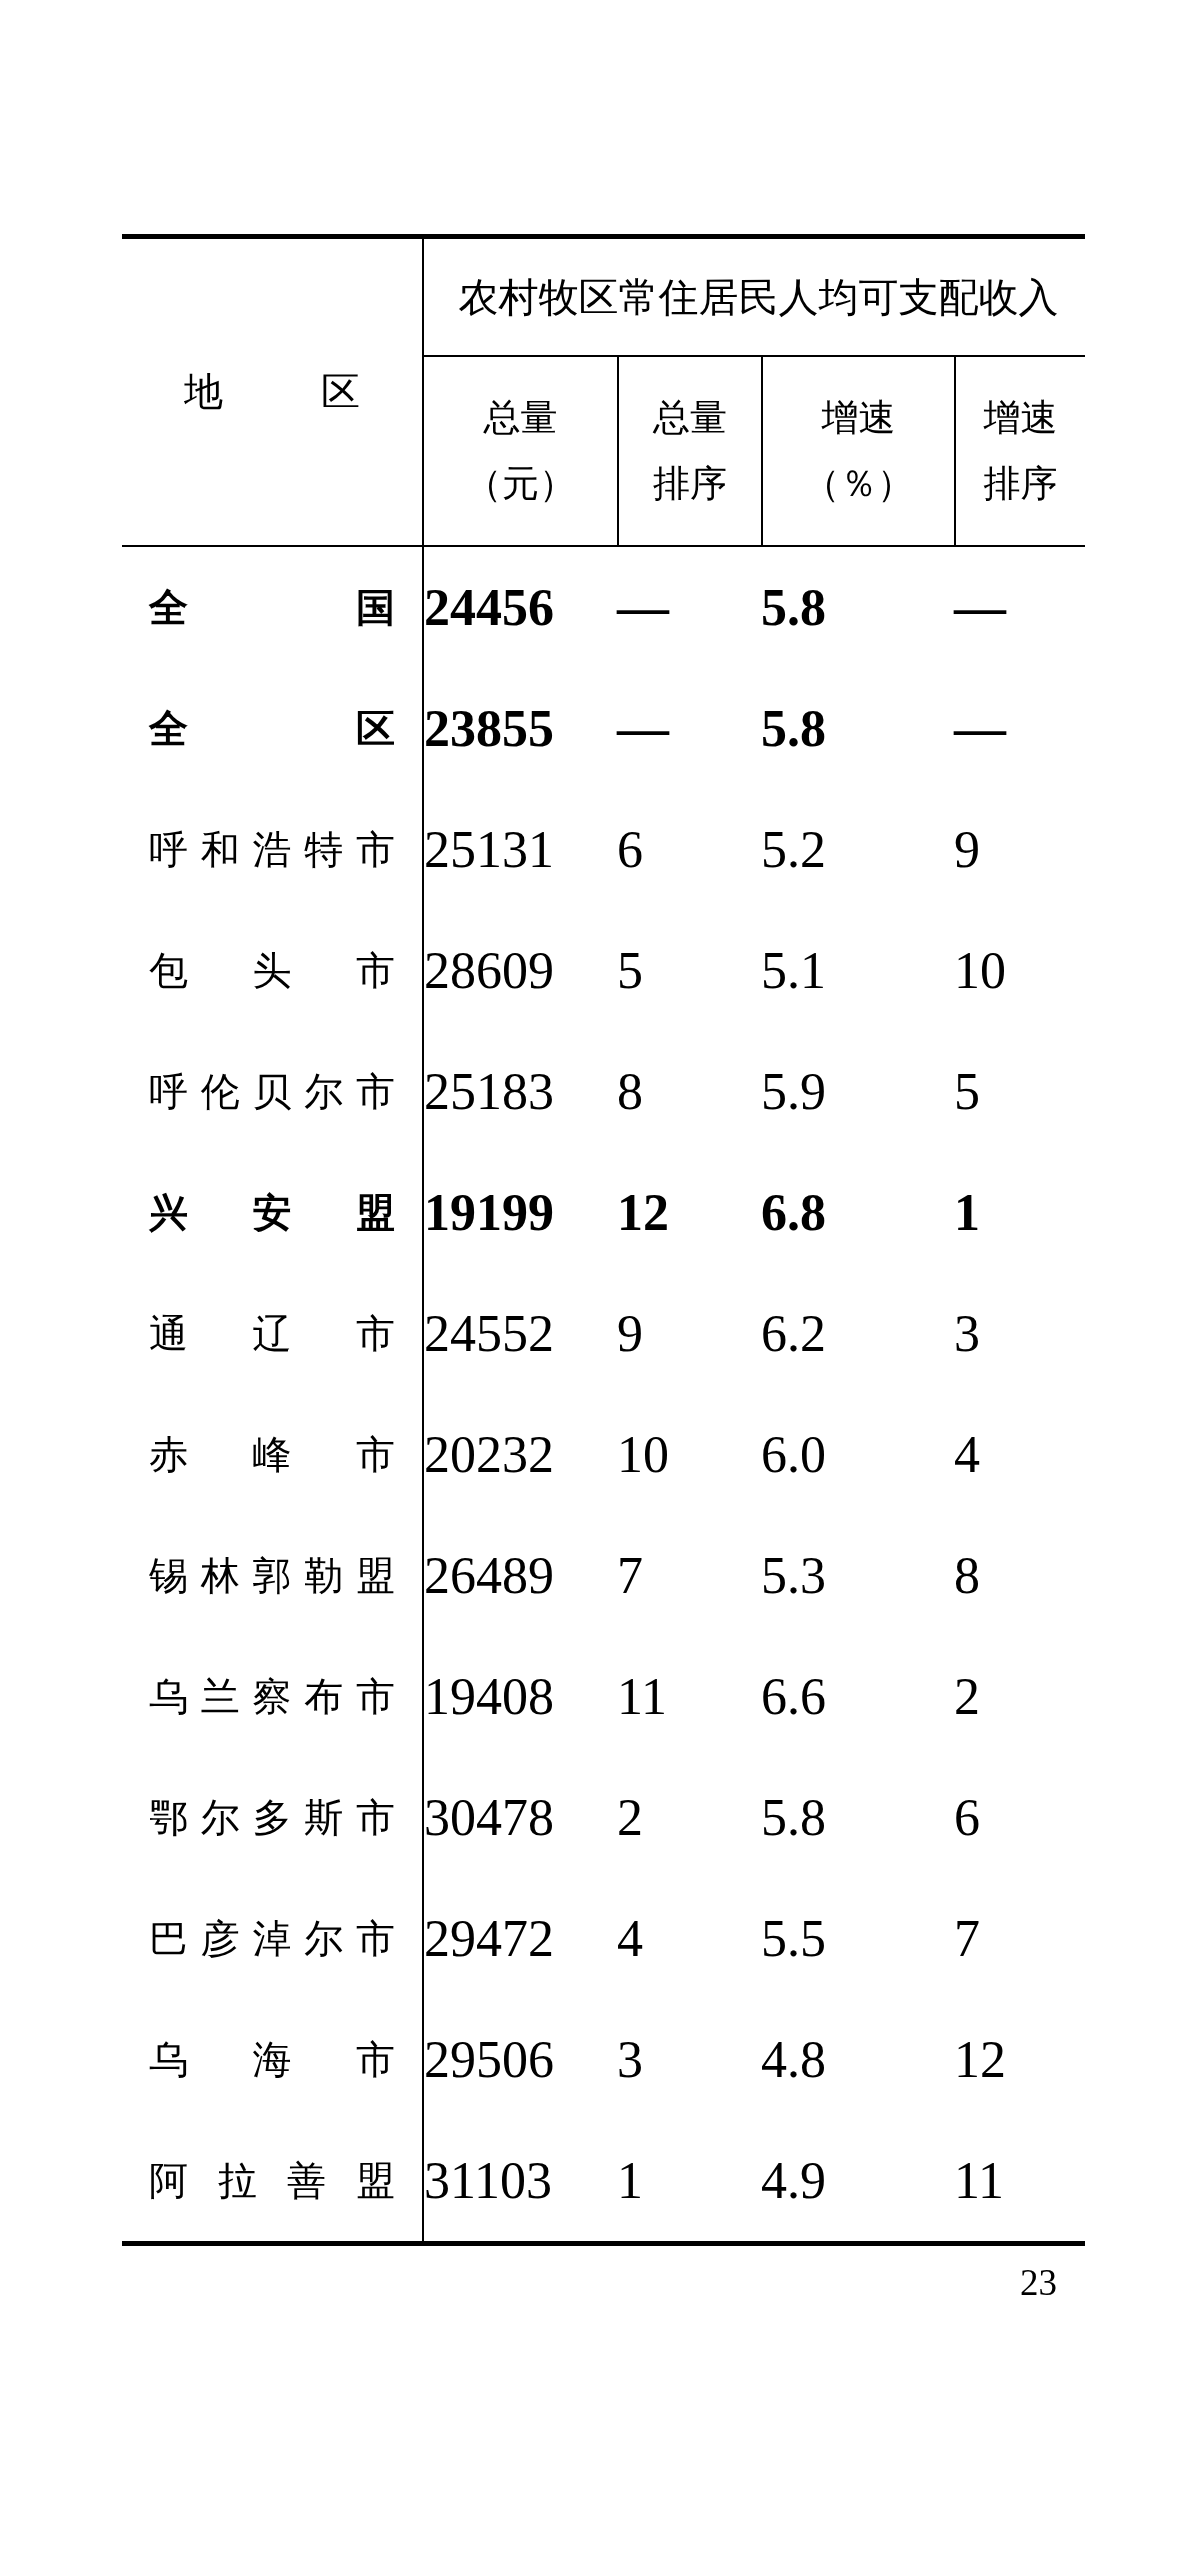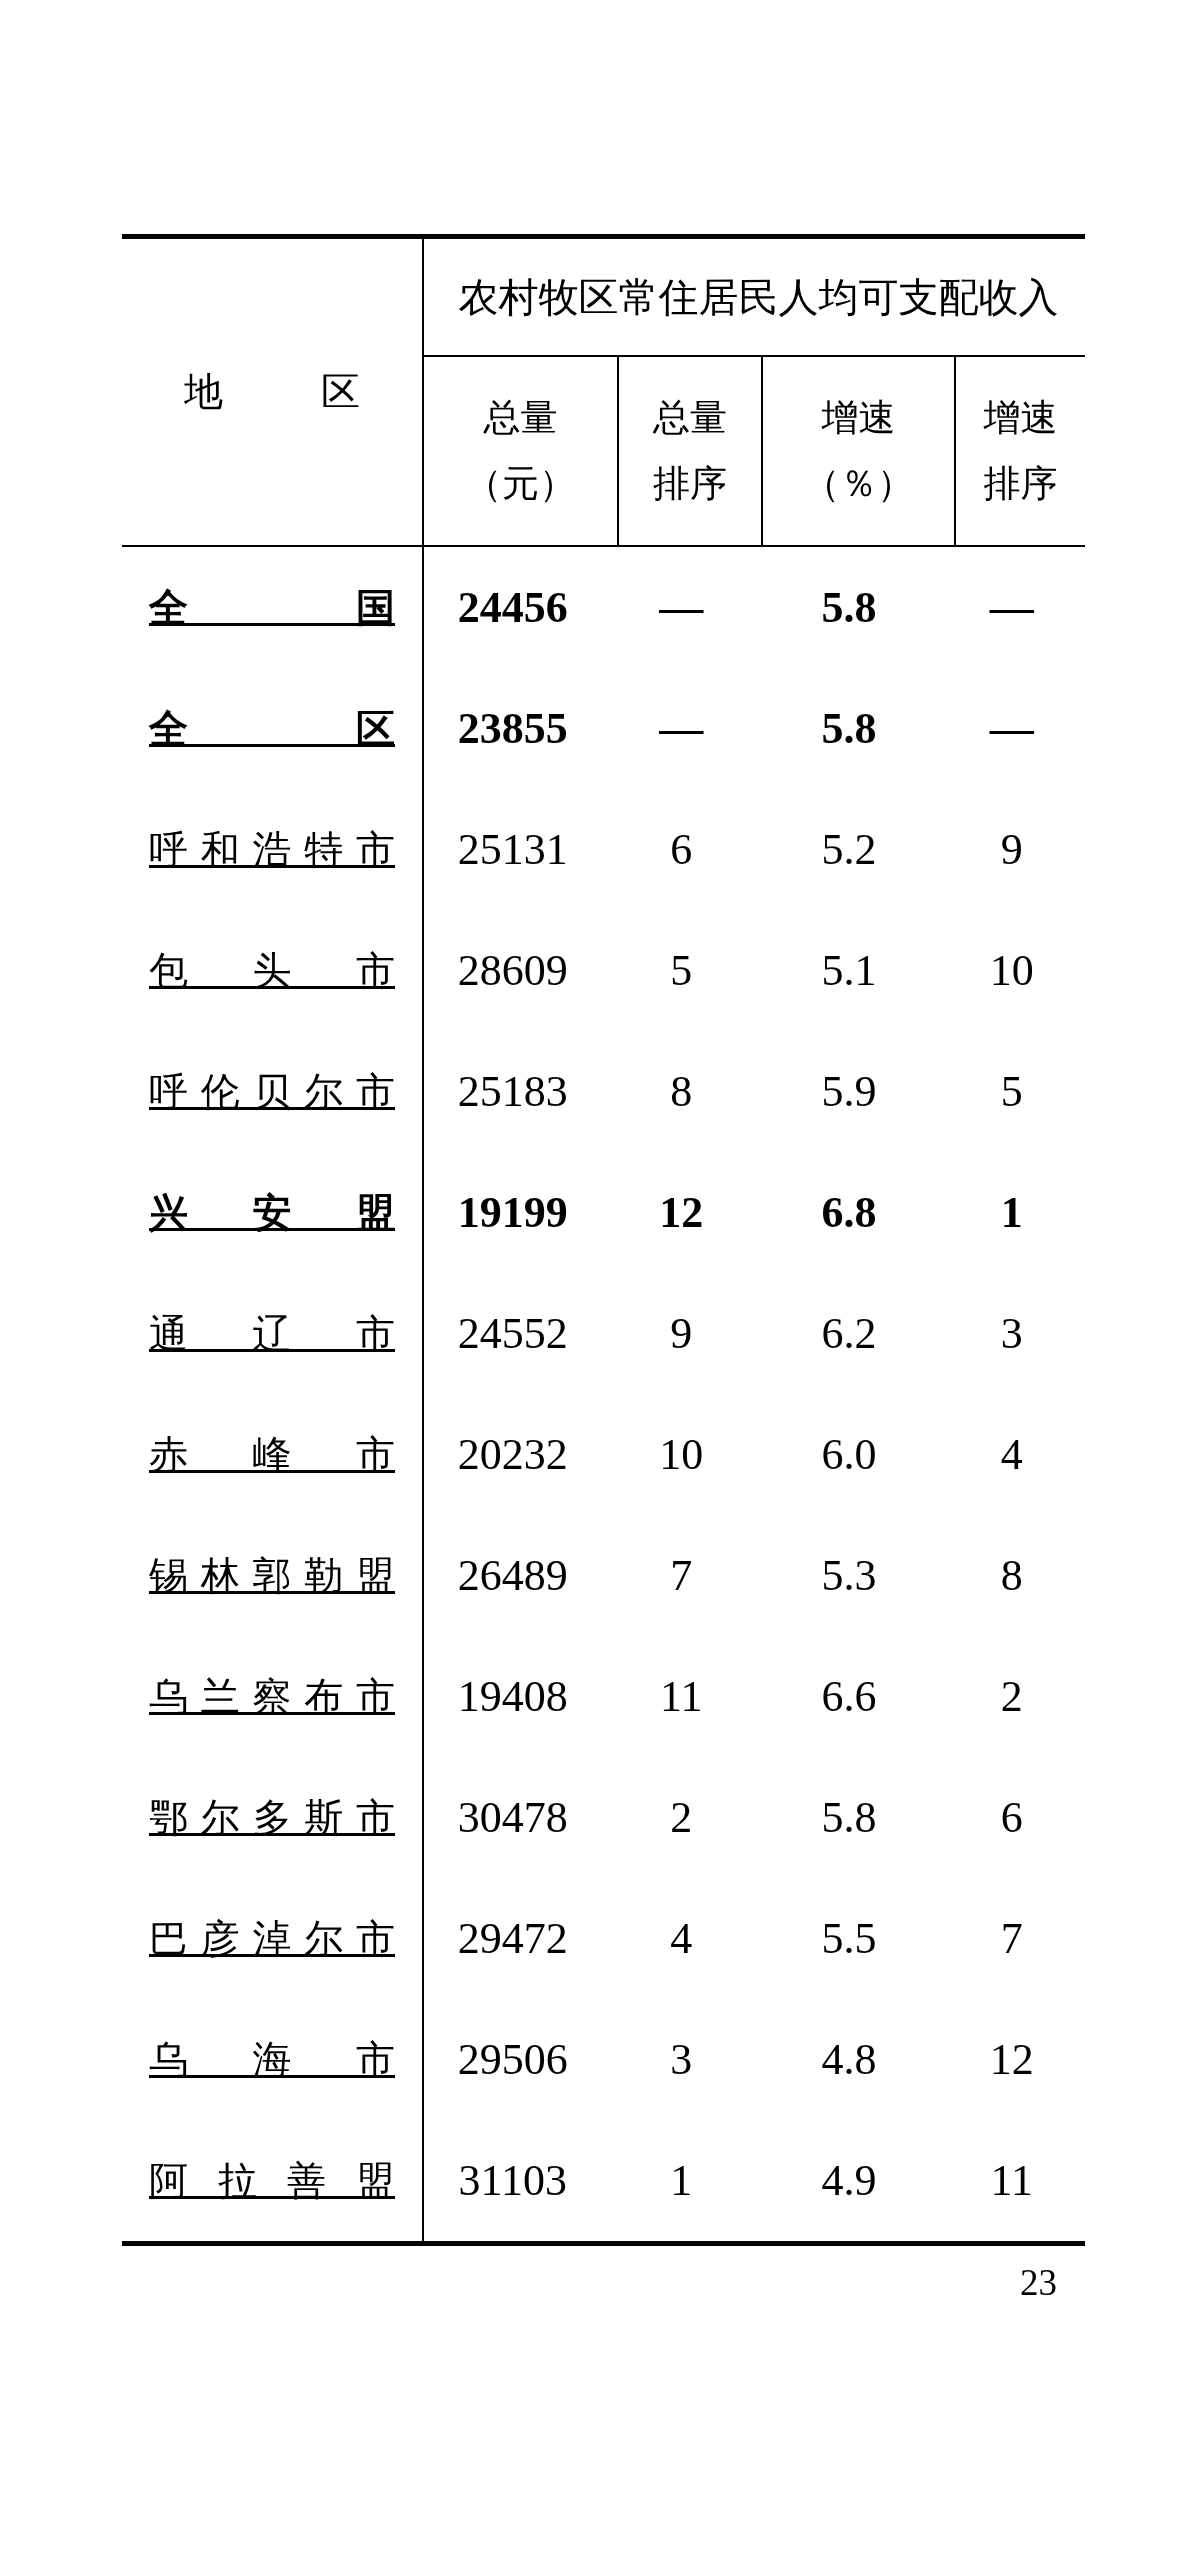--- a/index.html
+++ b/index.html
@@ -82,32 +82,31 @@
     display: flex;
     height: 121px;
     line-height: 121px;
   }
   .row.bold { font-weight: 700; }
   .cell-region {
     width: 302px;
     border-right: 2.3px solid #000;
     padding: 0 27px;
     font-size: 39px;
-    text-decoration: underline;
   }
   .region-name {
     display: block;
     width: 100%;
     text-align: justify;
     text-align-last: justify;
     text-justify: inter-character;
   }
   .cell-num {
-    font-size: 44px;
-    text-align: center;
+    font-size: 52px;
+    text-align: left;
     white-space: nowrap;
   }
   .num-c1 { width: 193px; padding-right: 15.6px; }
   .num-c2 { width: 144px; padding-right: 15.6px; }
   .num-c3 { width: 193px; padding-right: 17px; }
   .num-c4 { width: 131px; padding-right: 15.6px; }
   
   .page-number {
     position: absolute;
     left: 116px;

